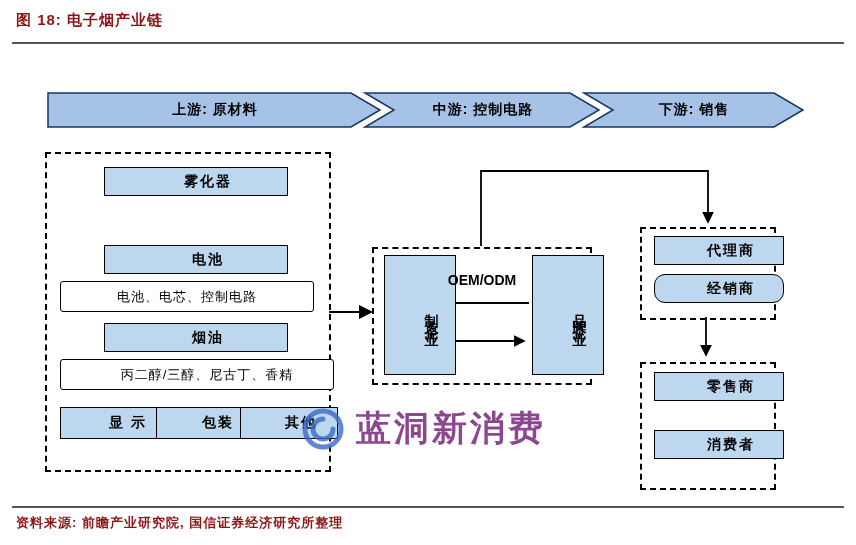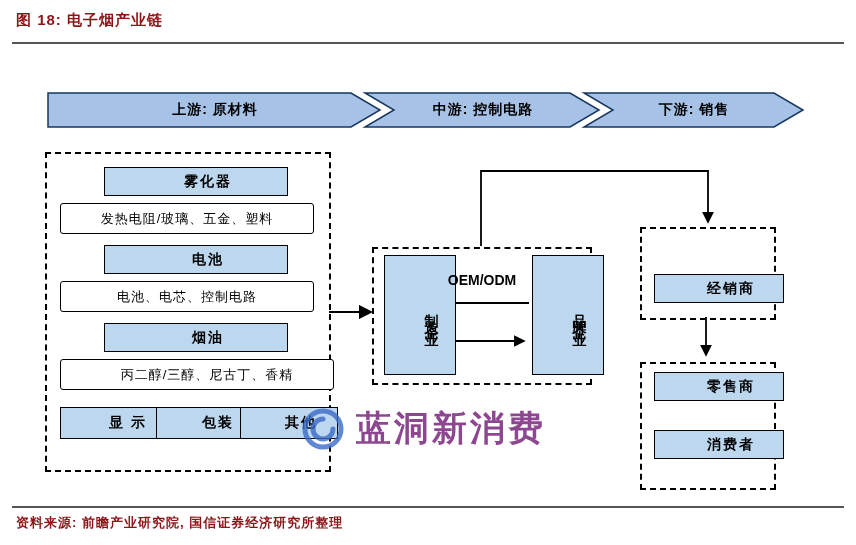--- a/index.html
+++ b/index.html
@@ -67,39 +67,39 @@
     <line x1="706" y1="317" x2="706" y2="355" stroke="#000" stroke-width="1.8" marker-end="url(#arr)"></line>
   </svg>
 
   <div class="banner-label" style="left:70px;width:290px;">上游: 原材料</div>
   <div class="banner-label" style="left:385px;width:196px;">中游: 控制电路</div>
   <div class="banner-label" style="left:600px;width:188px;">下游: 销售</div>
 
   <div class="dashed" style="left:45px;top:152px;width:282px;height:316px;"></div>
 
   <div class="bluebox" style="left:104px;top:167px;width:158px;height:27px;">雾化器</div>
-  <div class="whitebox" style="left:60px;top:203px;width:252px;height:29px;">发热电阻/玻璃、五金、塑料</div>
 
   <div class="bluebox" style="left:104px;top:245px;width:158px;height:27px;">电池</div>
   <div class="whitebox" style="left:60px;top:281px;width:252px;height:29px;">电池、电芯、控制电路</div>
 
   <div class="bluebox" style="left:104px;top:323px;width:158px;height:27px;">烟油</div>
   <div class="whitebox" style="left:60px;top:359px;width:252px;height:29px;padding-left:20px;">丙二醇/三醇、尼古丁、香精</div>
 
   <div class="bluebox" style="left:60px;top:407px;width:86px;height:30px;">显 示</div>
   <div class="bluebox" style="left:156px;top:407px;width:74px;height:30px;">包装</div>
   <div class="bluebox" style="left:240px;top:407px;width:72px;height:30px;">其他</div>
 
   <div class="dashed" style="left:372px;top:247px;width:216px;height:134px;"></div>
   <div class="bluebox vbox" style="left:384px;top:255px;width:46px;height:118px;">制造企业</div>
   <div class="bluebox vbox" style="left:532px;top:255px;width:46px;height:118px;">品牌企业</div>
   <div class="oem-label">OEM/ODM</div>
 
   <div class="dashed" style="left:640px;top:227px;width:132px;height:89px;"></div>
-  <div class="bluebox" style="left:654px;top:274px;width:104px;height:27px;">经销商</div>
+  <div class="bluebox" style="left:654px;top:236px;width:104px;height:27px;">代理商</div>
+  <div class="bluebox" style="left:654px;top:274px;width:104px;height:27px;border-radius:11px;">经销商</div>
 
   <div class="dashed" style="left:640px;top:362px;width:132px;height:124px;"></div>
   <div class="bluebox" style="left:654px;top:372px;width:104px;height:27px;">零售商</div>
   <div class="bluebox" style="left:654px;top:430px;width:104px;height:27px;">消费者</div>
 
   <div class="watermark">
     <svg width="46" height="46" viewBox="0 0 46 46">
       <circle cx="23" cy="23" r="18" fill="none" stroke="#3a6bc6" stroke-width="5"></circle>
       <path d="M23,13 a10,10 0 1 0 10,10" fill="none" stroke="#3a6bc6" stroke-width="5" stroke-linecap="round"></path>
     </svg>

